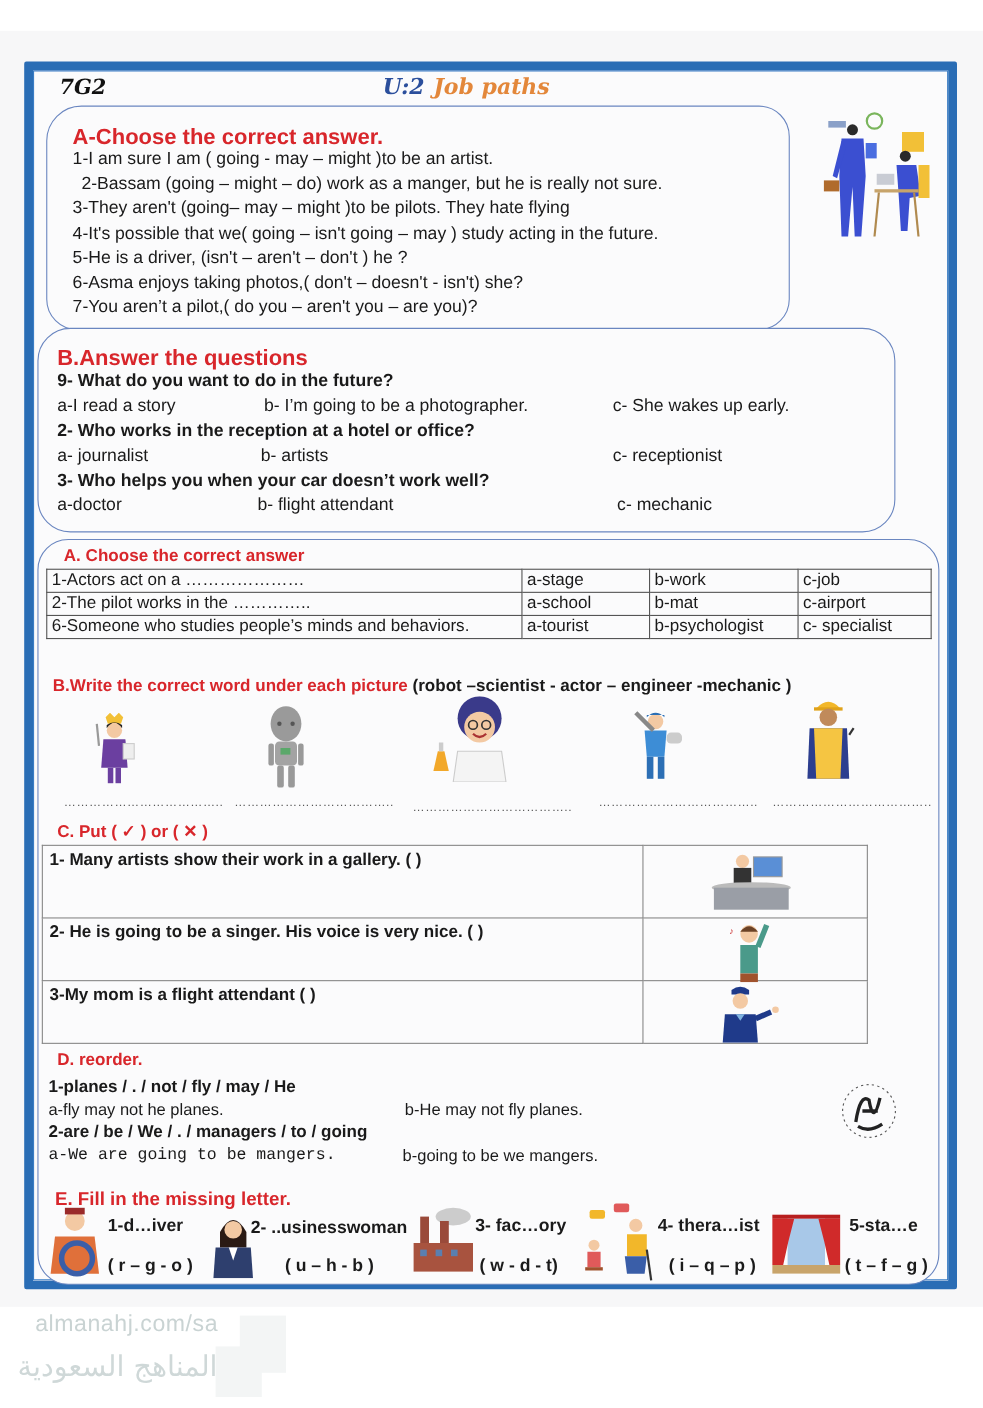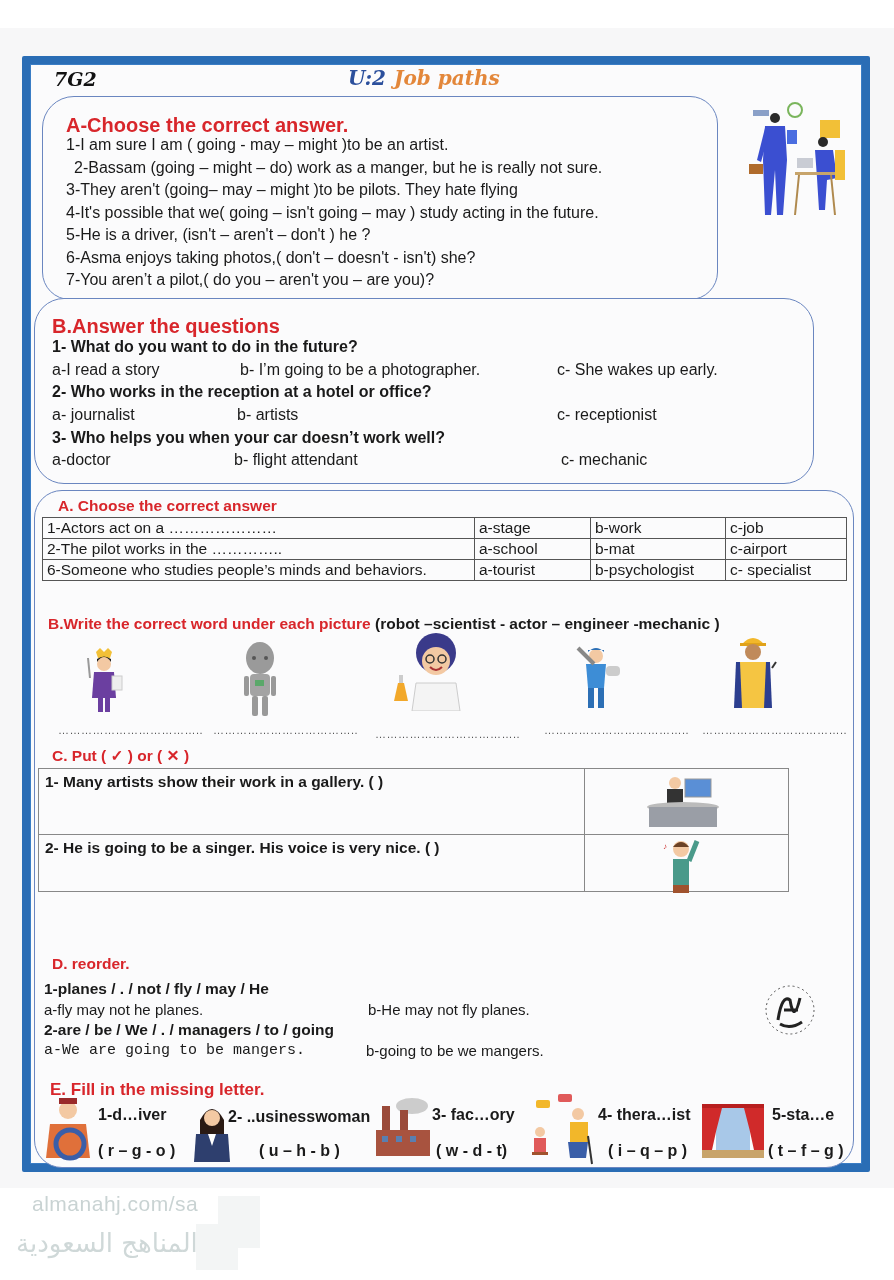--- a/index.html
+++ b/index.html
@@ -82,21 +82,21 @@
   <rect x="62" y="58" width="16" height="10" fill="#c9ccd4"></rect>
   <rect x="60" y="72" width="40" height="3" fill="#c7a46b"></rect>
   <line x1="64" y1="75" x2="60" y2="115" stroke="#b08a4f" stroke-width="2"></line>
   <line x1="96" y1="75" x2="100" y2="115" stroke="#b08a4f" stroke-width="2"></line>
   <rect x="100" y="50" width="10" height="30" fill="#f2c037"></rect>
 </svg>
 
 <div class="box box2"></div>
 <div class="sec-title red" style="left:52px; top:315px;">B.Answer the questions</div>
 
-<div class="line bold" style="left:52px; top:338px;">1- What do you want to do in the future?</div>
+<div class="line bold" style="left:52px; top:338px;">9- What do you want to do in the future?</div>
 <div class="line" style="left:52px; top:361px;">a-I read a story</div>
 <div class="line" style="left:240px; top:361px;">b- I’m going to be a photographer.</div>
 <div class="line" style="left:557px; top:361px;">c- She wakes up early.</div>
 
 <div class="line bold" style="left:52px; top:383px;">2- Who works in the reception at a hotel or office?</div>
 <div class="line" style="left:52px; top:406px;">a- journalist</div>
 <div class="line" style="left:237px; top:406px;">b- artists</div>
 <div class="line" style="left:557px; top:406px;">c- receptionist</div>
 
 <div class="line bold" style="left:52px; top:429px;">3- Who helps you when your car doesn’t work well?</div>
@@ -215,20 +215,33 @@
       <svg style="position:absolute; left:76px; top:2px;" width="50" height="56">
         <circle cx="20" cy="12" r="8" fill="#f3c9a3"></circle>
         <path d="M12 10 Q20 0 28 10 Z" fill="#6b4226"></path>
         <path d="M12 22 L28 22 L28 48 L12 48 Z" fill="#4a9a8a"></path>
         <line x1="28" y1="24" x2="36" y2="4" stroke="#4a9a8a" stroke-width="5"></line>
         <rect x="12" y="48" width="16" height="8" fill="#a0522d"></rect>
         <text x="2" y="12" font-size="8" fill="#c33">♪</text>
       </svg>
     </td>
   </tr>
+  <tr style="height:57px;">
+    <td class="q">3-My mom is a flight attendant  (      )</td>
+    <td class="img">
+      <svg style="position:absolute; left:70px; top:2px;" width="64" height="54">
+        <path d="M10 6 Q18 0 26 6 L26 10 L10 10 Z" fill="#1f3a8a"></path>
+        <circle cx="18" cy="16" r="7" fill="#f3c9a3"></circle>
+        <path d="M4 28 L32 28 L34 54 L2 54 Z" fill="#1f3a8a"></path>
+        <path d="M14 28 L22 28 L18 34 Z" fill="#7fb3e0"></path>
+        <line x1="32" y1="32" x2="46" y2="26" stroke="#1f3a8a" stroke-width="5"></line>
+        <circle cx="50" cy="24" r="3" fill="#f3c9a3"></circle>
+      </svg>
+    </td>
+  </tr>
 </tbody>
   </table>
 
 <div class="sec-title red" style="left:52px; top:955px; font-size:15.5px;">D. reorder.</div>
 <div class="line bold" style="left:44px; top:980px; font-size:15.5px;">1-planes / . /  not / fly / may / He</div>
 <div class="line" style="left:44px; top:1001px; font-size:15px;">a-fly may not he planes.</div>
 <div class="line" style="left:368px; top:1001px; font-size:15px;">b-He may not fly planes.</div>
 <div class="line bold" style="left:44px; top:1021px; font-size:15.5px;">2-are / be / We / . / managers / to / going</div>
 <div class="line" style="left:44px; top:1042px; font-size:15px;font-family:Liberation Mono, monospace;">a-We are going to be mangers.</div>
 <div class="line" style="left:366px; top:1042px; font-size:15px;">b-going to be we mangers.</div>

